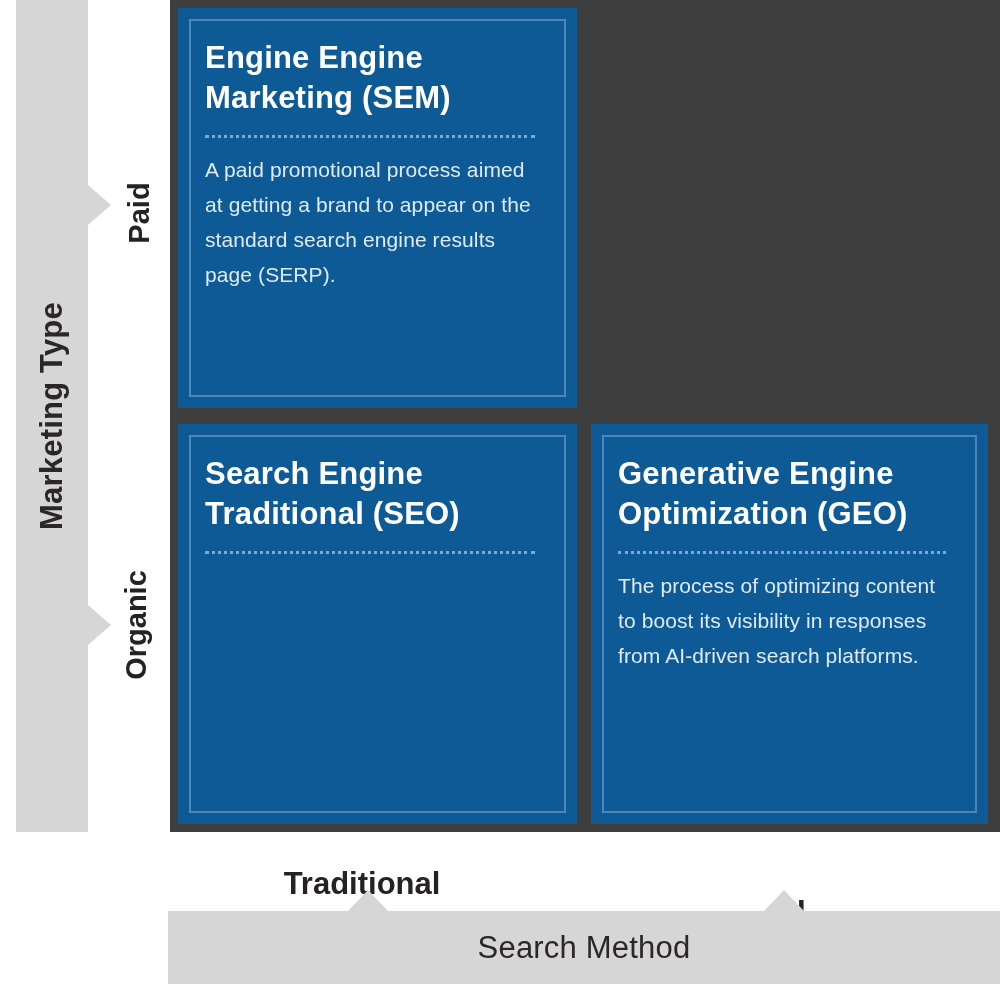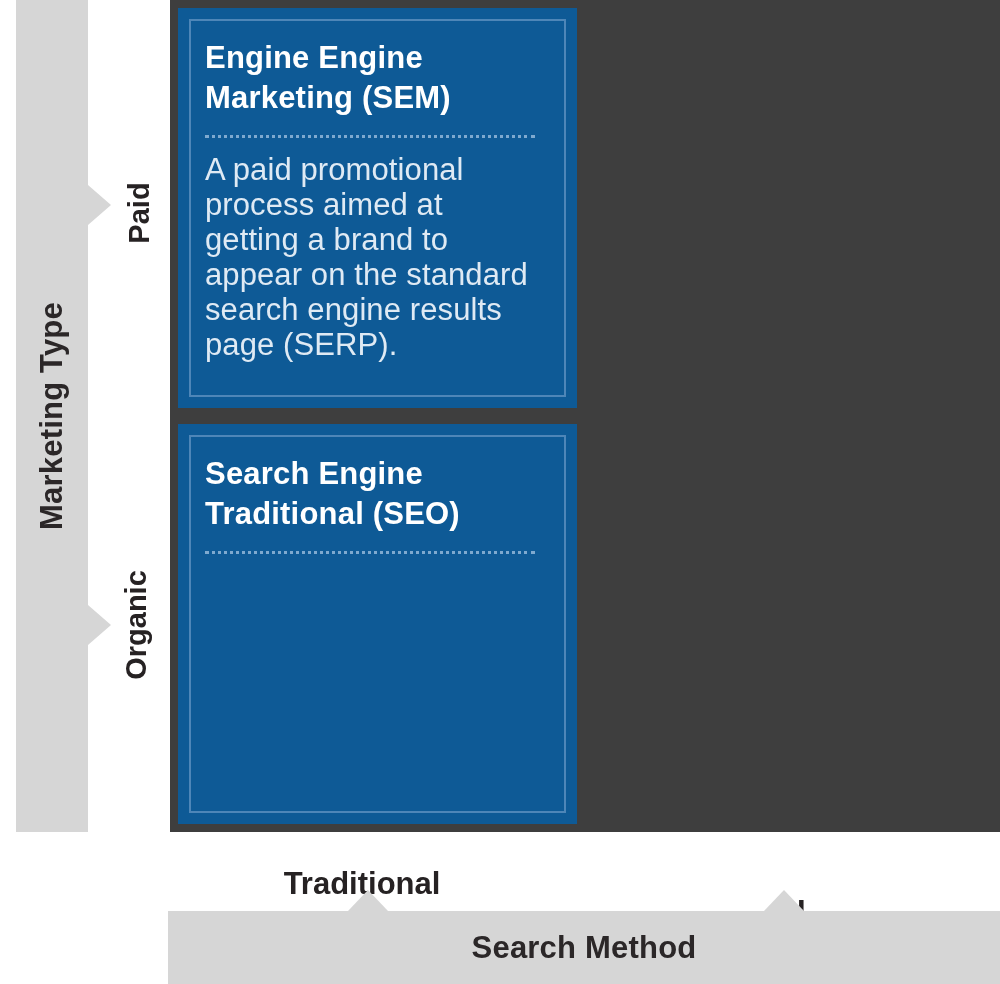--- a/index.html
+++ b/index.html
@@ -37,27 +37,27 @@
   .card.bl{left:8px;top:424px;width:399px;height:400px;}
   .card.br{left:421px;top:424px;width:397px;height:400px;}
   .card-inner{position:relative;padding:30px 42px 0 27px;}
   .card-title{
     color:#ffffff;font-size:31px;line-height:40px;font-weight:bold;letter-spacing:.2px;margin:0;
   }
   .card-divider{
     border:none;border-top:3px dotted #7ea9cf;margin:17px 0 14px 0;height:0;
   }
   .card-desc{
-    color:#dfeaf4;font-size:31px;line-height:35px;font-weight:normal;margin:0;letter-spacing:.1px;
+    color:#dfeaf4;font-size:21px;line-height:35px;font-weight:normal;margin:0;letter-spacing:.1px;
   }
   
   .x-bar{position:absolute;left:168px;top:911px;width:832px;height:73px;background:#d6d6d6;}
   .x-title{
     position:absolute;left:50%;top:50%;transform:translate(-50%,-50%);
-    white-space:nowrap;font-size:31px;font-weight:bold;color:#2b2728;letter-spacing:.2px;
+    white-space:nowrap;font-size:31px;font-weight:normal;color:#2b2728;letter-spacing:.2px;
   }
   .x-arrow{
     position:absolute;top:890px;width:0;height:0;
     border-left:20px solid transparent;border-right:20px solid transparent;
     border-bottom:21px solid #d6d6d6;
   }
   .x-arrow.traditional{left:348px;}
   .x-arrow.ai{left:764px;}
   .x-tick{
     position:absolute;transform:translateX(-50%);white-space:nowrap;
@@ -89,20 +89,27 @@
     </div>
 
 
     <div class="card bl">
       <div class="card-inner">
         <p class="card-title">Search Engine Traditional (SEO)</p>
         <hr class="card-divider">
       </div>
     </div>
 
+    <div class="card br">
+      <div class="card-inner">
+        <p class="card-title">Generative Engine Optimization (GEO)</p>
+        <hr class="card-divider">
+        <p class="card-desc">The process of optimizing content to boost its visibility in responses from AI-driven search platforms.</p>
+      </div>
+    </div>
 
   </div>
 
   <div class="x-tick traditional">Traditional</div>
   <div class="x-tick ai">AI</div>
   <div class="x-arrow traditional"></div>
   <div class="x-arrow ai"></div>
   <div class="x-bar">
     <div class="x-title">Search Method</div>
   </div>

